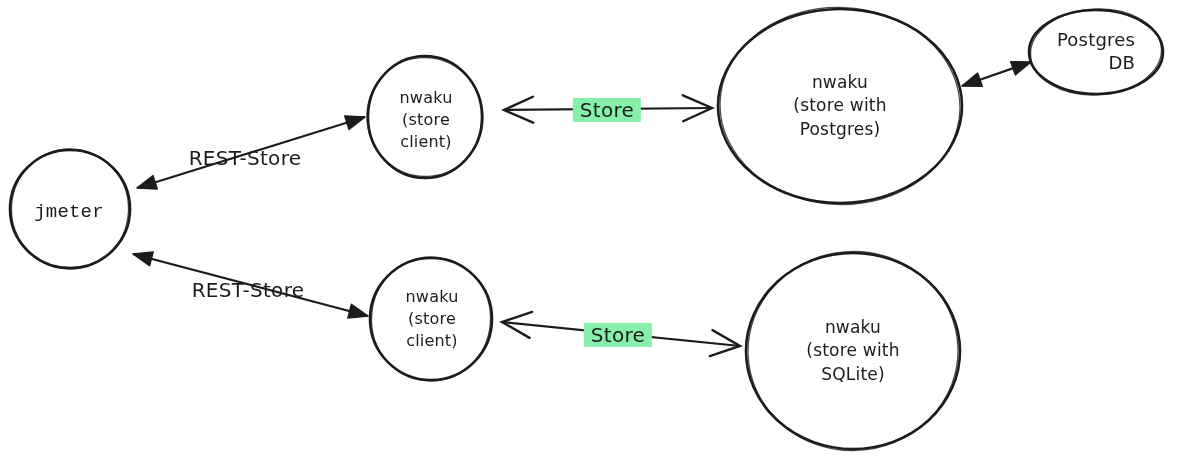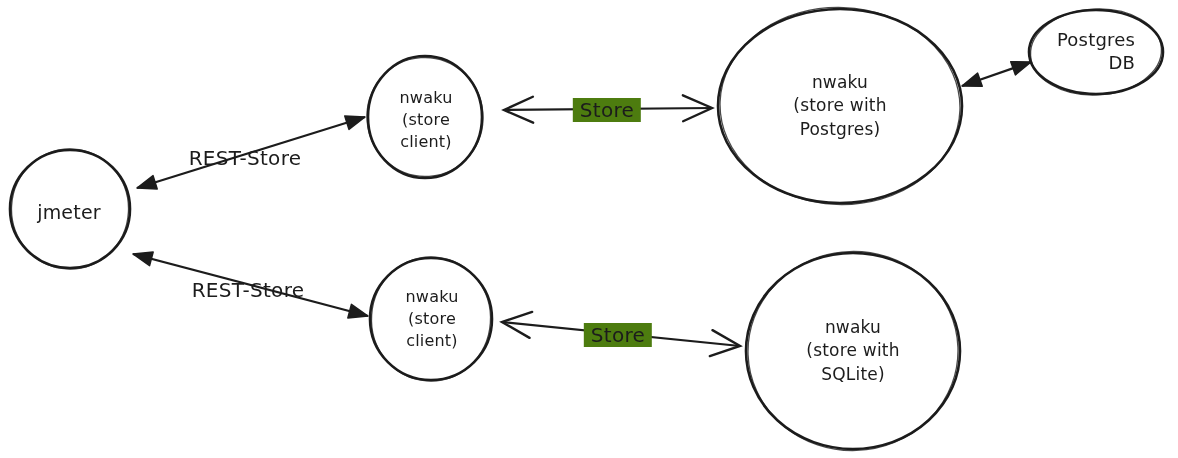--- a/index.html
+++ b/index.html
@@ -18,21 +18,21 @@
     transform:translate(-50%,-50%);
     text-align:center;
     white-space:pre-line;
     color:#1c1c1c;
   }
   .nlabel{font-size:16px;line-height:1.38;letter-spacing:0.2px;}
   .nlabel.big{font-size:17px;}
   .nlabel.jm{font-size:19px;}
   .nlabel.db{font-size:18px;line-height:1.3;text-align:right;}
   .elabel{font-size:20px;letter-spacing:0.3px;}
-  .elabel.inline{background:#4d7c0f;padding:0 7px;text-align:right;}
+  .elabel.inline{background:#86efac;padding:0 7px;text-align:right;}
 </style>
 </head>
 <body>
 
 <div class="stage">
 
   <svg width="1178" height="458" viewBox="0 0 1178 458">
     <defs>
       <marker id="mFilled" markerUnits="userSpaceOnUse" markerWidth="26" markerHeight="22" refX="22" refY="11" orient="auto-start-reverse">
         <path d="M3,4 L22,11 L3,18 Z" fill="#1c1c1c" stroke="#1c1c1c" stroke-width="1.5" stroke-linejoin="round"></path>
@@ -77,21 +77,21 @@
     <line x1="133" y1="254" x2="368" y2="316" stroke="#1c1c1c" stroke-width="2.2" marker-start="url(#mFilled)" marker-end="url(#mFilled)"></line>
 
     <line x1="504" y1="110" x2="712" y2="108" stroke="#1c1c1c" stroke-width="2.2" marker-start="url(#mOpen)" marker-end="url(#mOpen)"></line>
 
     <line x1="502" y1="322" x2="740" y2="346" stroke="#1c1c1c" stroke-width="2.2" marker-start="url(#mOpen)" marker-end="url(#mOpen)"></line>
 
     <line x1="962" y1="86" x2="1031" y2="62" stroke="#1c1c1c" stroke-width="2.2" marker-start="url(#mFilled)" marker-end="url(#mFilled)"></line>
   </svg>
 
   <div class="labels">
-    <div class="nlabel jm" style="left:69px;top:212px;">jmeter</div>
+    <div class="nlabel jm" style="left:69px;top:212px;font-family:Liberation Mono, monospace;">jmeter</div>
 
     <div class="nlabel" style="left:426px;top:120px;">nwaku
 (store
 client)</div>
 
     <div class="nlabel big" style="left:840px;top:106px;">nwaku
 (store with
 Postgres)</div>
 
     <div class="nlabel db" style="left:1096px;top:51px;">Postgres

